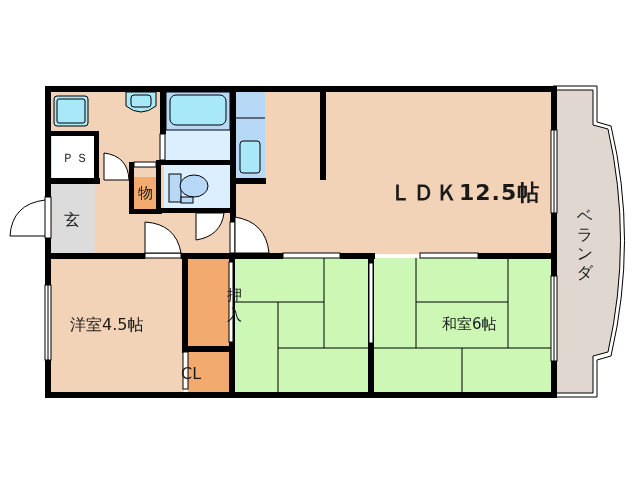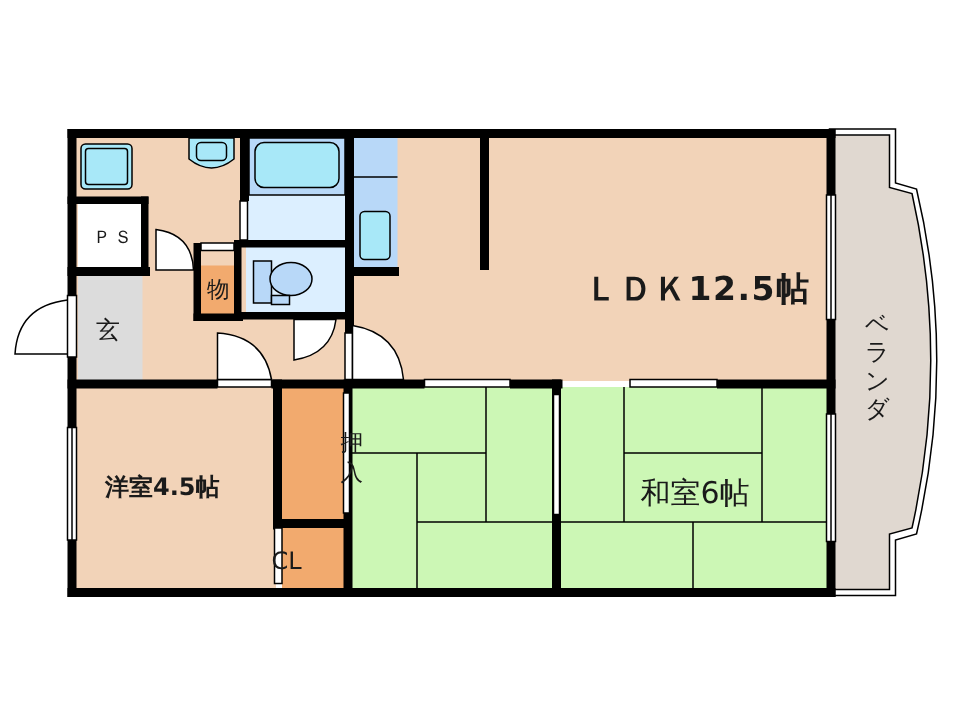--- a/index.html
+++ b/index.html
@@ -144,21 +144,21 @@
       <path d="M235,217 Q266,222 269,253 L235,253 Z"></path>
 
       <rect x="160" y="134" width="5" height="26"></rect>
 
       <path d="M104,153 Q128,156 129,180 L104,180 Z"></path>
       <rect x="134" y="162" width="22" height="5"></rect>
     </g>
   </svg>
 
   <span class="lbl" style="left:390px;top:178px;font-size:22px;letter-spacing:1px;font-weight:bold;">ＬＤＫ12.5帖</span>
-  <span class="lbl" style="left:70px;top:315px;font-size:16px;font-weight:bold;">洋室4.5帖</span>
-  <span class="lbl" style="left:427px;top:315px;font-size:20px;text-align:right;">和室6帖</span>
+  <span class="lbl" style="left:70px;top:315px;font-size:16px;">洋室4.5帖</span>
+  <span class="lbl" style="left:442px;top:315px;font-size:15px;text-align:right;">和室6帖</span>
   <span class="lbl" style="left:199px;top:285px;font-size:15px;width:16px;white-space:normal;line-height:20px;margin-left:28px;">押入</span>
   <span class="lbl" style="left:181px;top:364px;font-size:16px;">CL</span>
   <span class="lbl" style="left:64px;top:210px;font-size:16px;">玄</span>
   <span class="lbl" style="left:138px;top:184px;font-size:15px;">物</span>
   <span class="lbl" style="left:62px;top:150px;font-size:12px;letter-spacing:2px;">ＰＳ</span>
   <span class="lbl" style="left:575px;top:206px;font-size:16px;width:18px;white-space:normal;line-height:19px;text-align:right;">ベランダ</span>
 </div>
 
 </body></html>

